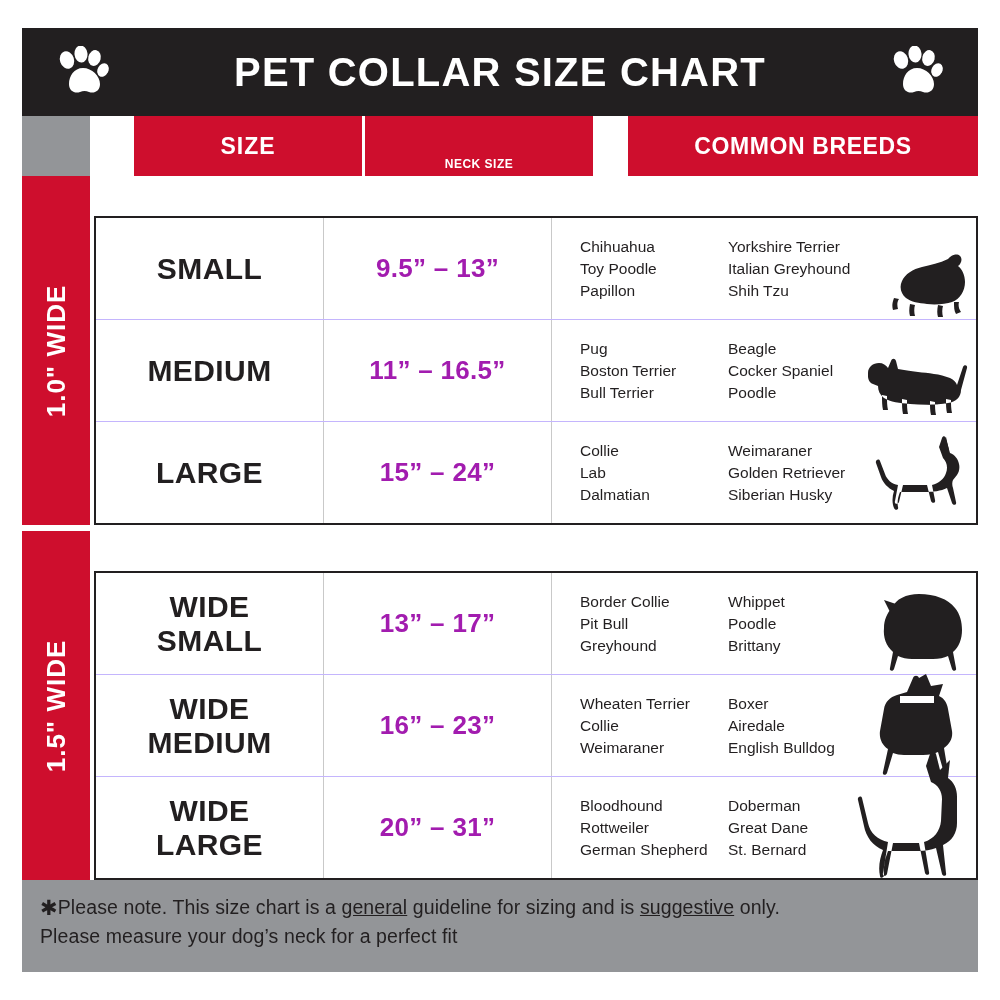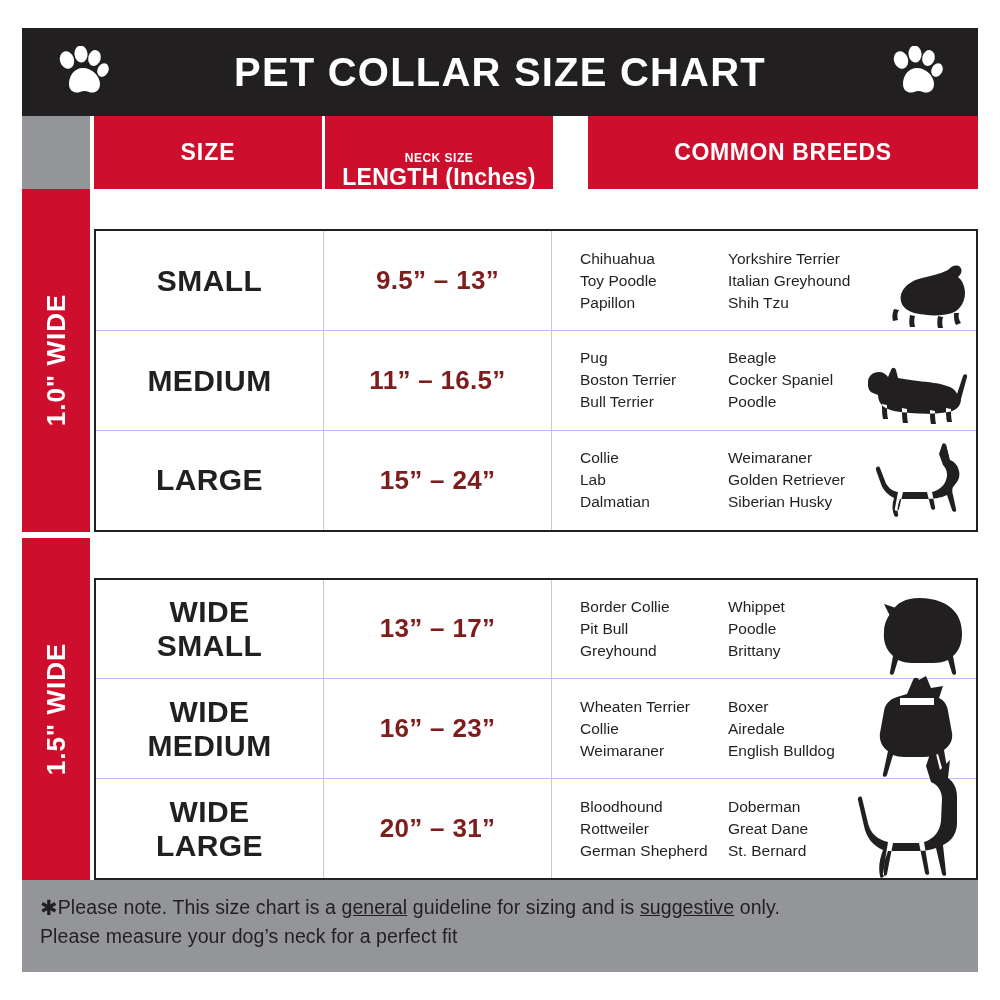--- a/index.html
+++ b/index.html
@@ -71,21 +71,21 @@
     background: #ce0e2d;
     color: #ffffff;
     display: flex;
     flex-direction: column;
     align-items: center;
     justify-content: center;
     font-weight: bold;
     margin-right: 3px;
   }
   .colhead .cell:last-child { margin-right: 0; }
-  .ch-size { flex: 0 0 228px; font-size: 23px; letter-spacing: 1px; }
+  .ch-size { flex: 0 0 228px; font-size: 23px; letter-spacing: 1px; margin-left: 40px; }
   .ch-length { flex: 0 0 228px; }
   .ch-breeds { flex: 1 1 auto; font-size: 23px; letter-spacing: .6px; margin-left: 32px; }
   .ch-length .small-label {
     font-size: 12px;
     font-weight: bold;
     letter-spacing: .5px;
     line-height: 1;
     margin-bottom: 1px;
     margin-top: 36px;
   }
@@ -155,21 +155,21 @@
     box-sizing: border-box;
     padding: 0 6px;
   }
   .cell-length {
     flex: 0 0 228px;
     display: flex;
     align-items: center;
     justify-content: center;
     font-size: 26px;
     font-weight: bold;
-    color: #7f1d1d;
+    color: #a21caf;
     letter-spacing: .3px;
     border-right: 1px solid #c9c9c9;
     box-sizing: border-box;
   }
   .cell-breeds {
     flex: 1 1 auto;
     display: flex;
     align-items: center;
     position: relative;
     box-sizing: border-box;
@@ -230,21 +230,20 @@
         <ellipse cx="47" cy="24" rx="5.4" ry="7" fill="#ffffff" transform="rotate(28 47 24)"></ellipse>
         <path d="M27 22c9 0 17 8 17 16 0 7-6 10-11 8-3-1.2-6-1.2-9 0-5 2-11-1-11-8 0-8 5-16 14-16z" fill="#ffffff"></path>
       </svg>
     </div>
 
     <div class="colhead">
       <div class="spacer"></div>
       <div class="cell ch-size">SIZE</div>
       <div class="cell ch-length">
         <div class="small-label">NECK SIZE</div>
-        <div class="big-label">LENGTH (Inches)</div>
       </div>
       <div class="cell ch-breeds">COMMON BREEDS</div>
     </div>
 
     <div class="body">
 
       <div class="group">
         <div class="group-label">
           <span>1.0" WIDE</span>
         </div>

